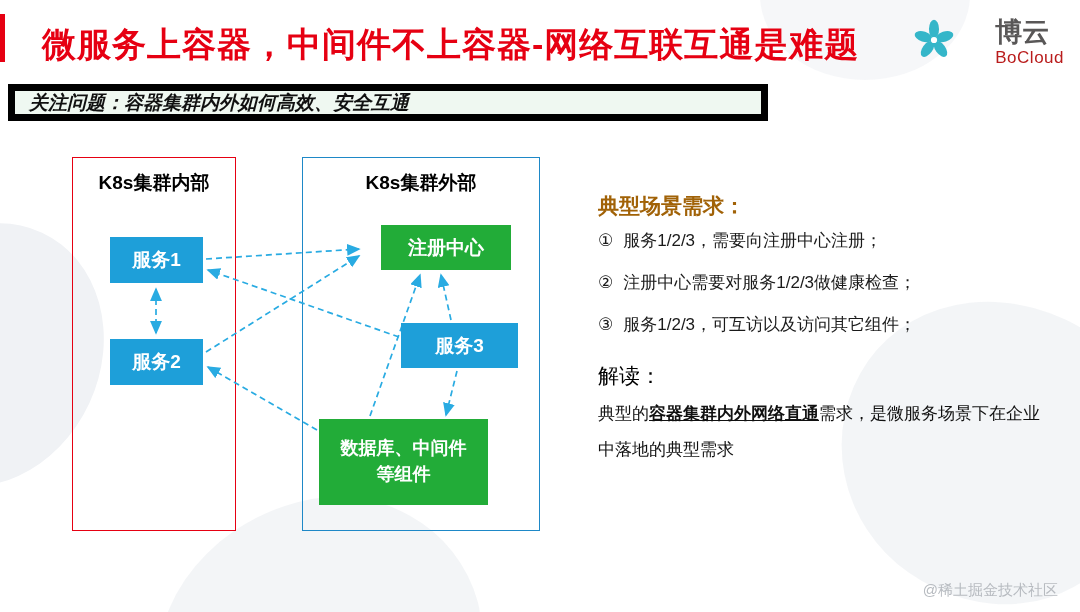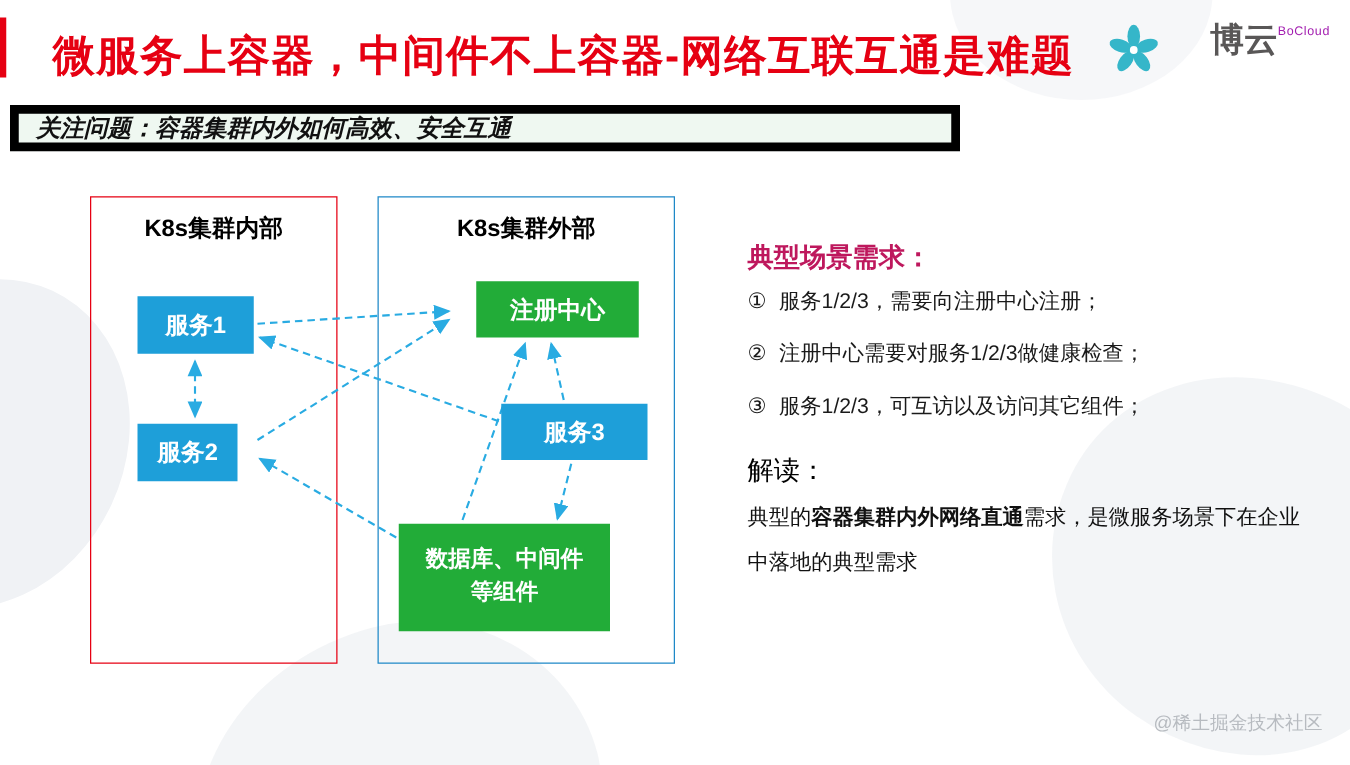--- a/index.html
+++ b/index.html
@@ -15,59 +15,59 @@
   .petal{position:absolute;background:#f0f2f5;z-index:0;}
   .petal-1{left:-130px;top:220px;width:230px;height:270px;border-radius:50%;transform:rotate(25deg);}
   .petal-2{left:150px;bottom:-150px;width:330px;height:260px;border-radius:55% 45% 50% 50%/60% 55% 45% 40%;transform:rotate(-15deg);opacity:.8;}
   .petal-3{right:-70px;top:300px;width:310px;height:300px;border-radius:55% 45% 50% 50%/50% 55% 45% 50%;transform:rotate(35deg);opacity:.8;}
   .petal-4{right:110px;top:-90px;width:210px;height:170px;border-radius:50%;opacity:.6;}
 
   .accent-bar{position:absolute;left:0;top:14px;width:5px;height:48px;background:#e60012;z-index:2;}
   .title{position:absolute;left:42px;top:22px;margin:0;font-size:34px;font-weight:bold;color:#e60012;letter-spacing:1px;z-index:2;white-space:nowrap;}
 
   .logo{position:absolute;right:16px;top:18px;display:flex;align-items:flex-start;gap:7px;z-index:2;}
-  .logo-text{display:flex;flex-direction:row;align-items:flex-start;margin-left:32px;}
+  .logo-text{display:flex;flex-direction:column;align-items:flex-start;margin-left:32px;}
   .logo-name{font-size:27px;font-weight:bold;color:#595757;line-height:1.05;}
-  .logo-sub{font-size:10px;color:#a21caf;margin-top:2px;letter-spacing:.5px;}
+  .logo-sub{font-size:17px;color:#b91c1c;margin-top:2px;letter-spacing:.5px;}
 
   .banner{
     position:absolute;left:8px;top:84px;width:760px;height:37px;
     background:#eff8f1;border:7px solid #000000;box-sizing:border-box;
     display:flex;align-items:center;padding-left:14px;z-index:2;
     font-size:19px;font-weight:bold;font-style:italic;color:#111;
   }
 
   .cluster{position:absolute;box-sizing:border-box;z-index:1;}
-  .cluster-internal{left:72px;top:157px;width:198px;height:374px;border:1.5px solid #e60012;}
+  .cluster-internal{left:72px;top:157px;width:164px;height:374px;border:1.5px solid #e60012;}
   .cluster-external{left:302px;top:157px;width:238px;height:374px;border:1.5px solid #1e88c7;}
   .cluster-label{text-align:center;margin-top:12px;font-size:19px;font-weight:bold;color:#000;}
 
   .node{
     position:absolute;display:flex;align-items:center;justify-content:center;
     color:#fff;font-weight:bold;font-size:19px;text-align:center;z-index:3;
   }
   .node-blue{background:#1e9fd9;}
   .node-green{background:#22ac38;}
   #svc1{left:110px;top:237px;width:93px;height:46px;}
-  #svc2{left:110px;top:339px;width:80px;height:46px;}
+  #svc2{left:110px;top:339px;width:93px;height:46px;}
   #registry{left:381px;top:225px;width:130px;height:45px;}
   #svc3{left:401px;top:323px;width:117px;height:45px;}
   #middleware{left:319px;top:419px;width:169px;height:86px;white-space:pre-line;font-size:18px;line-height:1.45;font-family:Liberation Mono, monospace;}
 
   .arrows{position:absolute;left:0;top:0;width:560px;height:560px;z-index:2;}
   .dash{stroke:#29abe2;stroke-width:1.7;stroke-dasharray:6 4;fill:none;}
 
-  .req-heading{position:absolute;left:598px;top:192px;font-size:21px;font-weight:bold;color:#be185d;z-index:2;}
+  .req-heading{position:absolute;left:598px;top:192px;font-size:21px;font-weight:bold;color:#a16207;z-index:2;}
   .right-list{position:absolute;left:598px;top:230px;width:470px;z-index:2;}
   .req-item{display:flex;gap:10px;font-size:17px;color:#1a1a1a;margin-bottom:20px;line-height:1.3;}
   .interp-heading{position:absolute;left:598px;top:362px;font-size:21px;font-weight:normal;color:#000;z-index:2;}
   .interp-text{position:absolute;left:598px;top:396px;width:456px;margin:0;font-size:17px;line-height:36px;color:#111;z-index:2;}
-  .interp-text b{font-weight:bold;}
+  .interp-text b{font-weight:bold;text-decoration:underline;}
 
-  .watermark{position:absolute;right:22px;bottom:24px;font-size:15px;color:#b7bbc0;z-index:2;}
+  .watermark{position:absolute;right:22px;bottom:12px;font-size:15px;color:#b7bbc0;z-index:2;}
 </style>
 </head>
 <body>
 
 <div class="slide">
 
   <div class="petal petal-1"></div>
   <div class="petal petal-2"></div>
   <div class="petal petal-3"></div>
   <div class="petal petal-4"></div>

